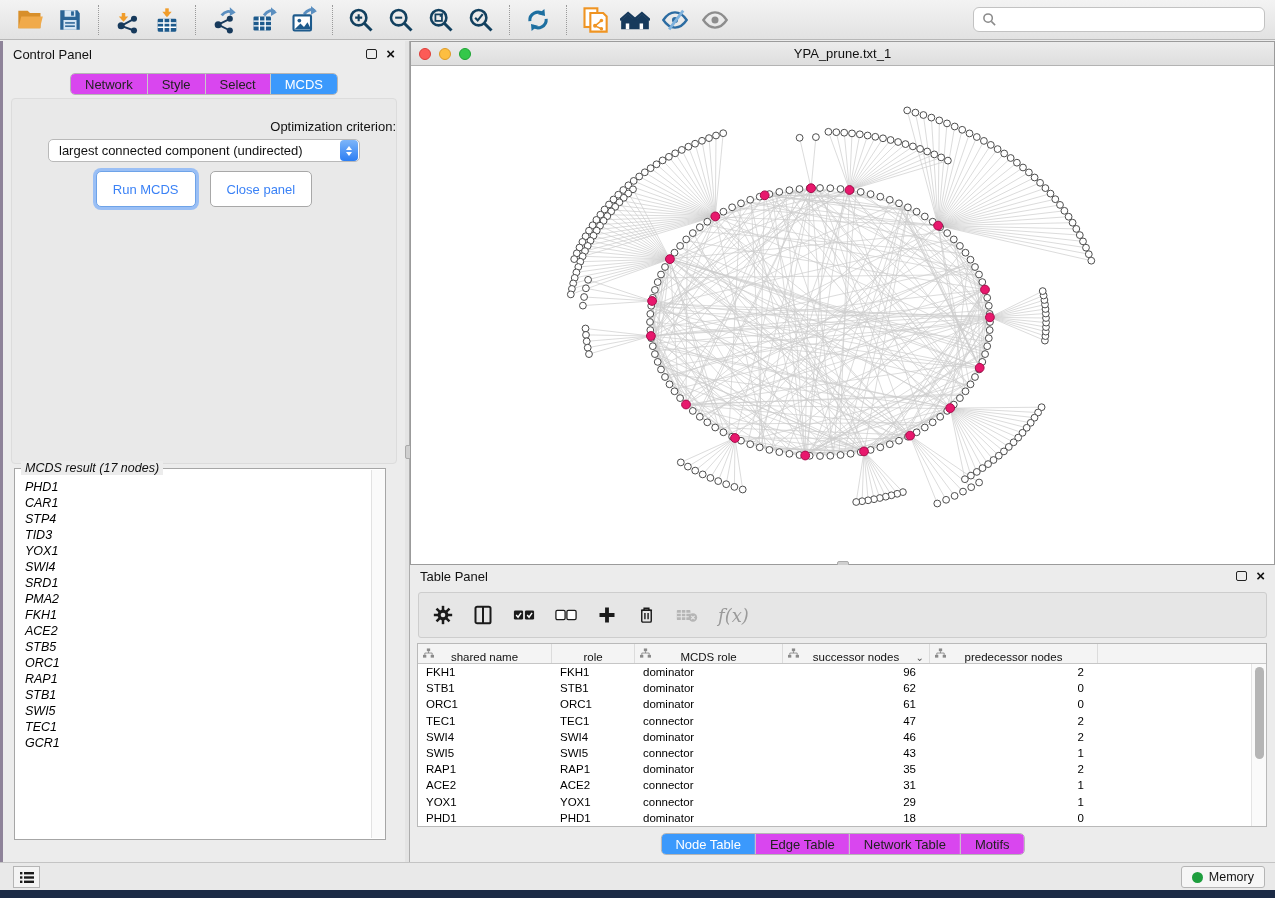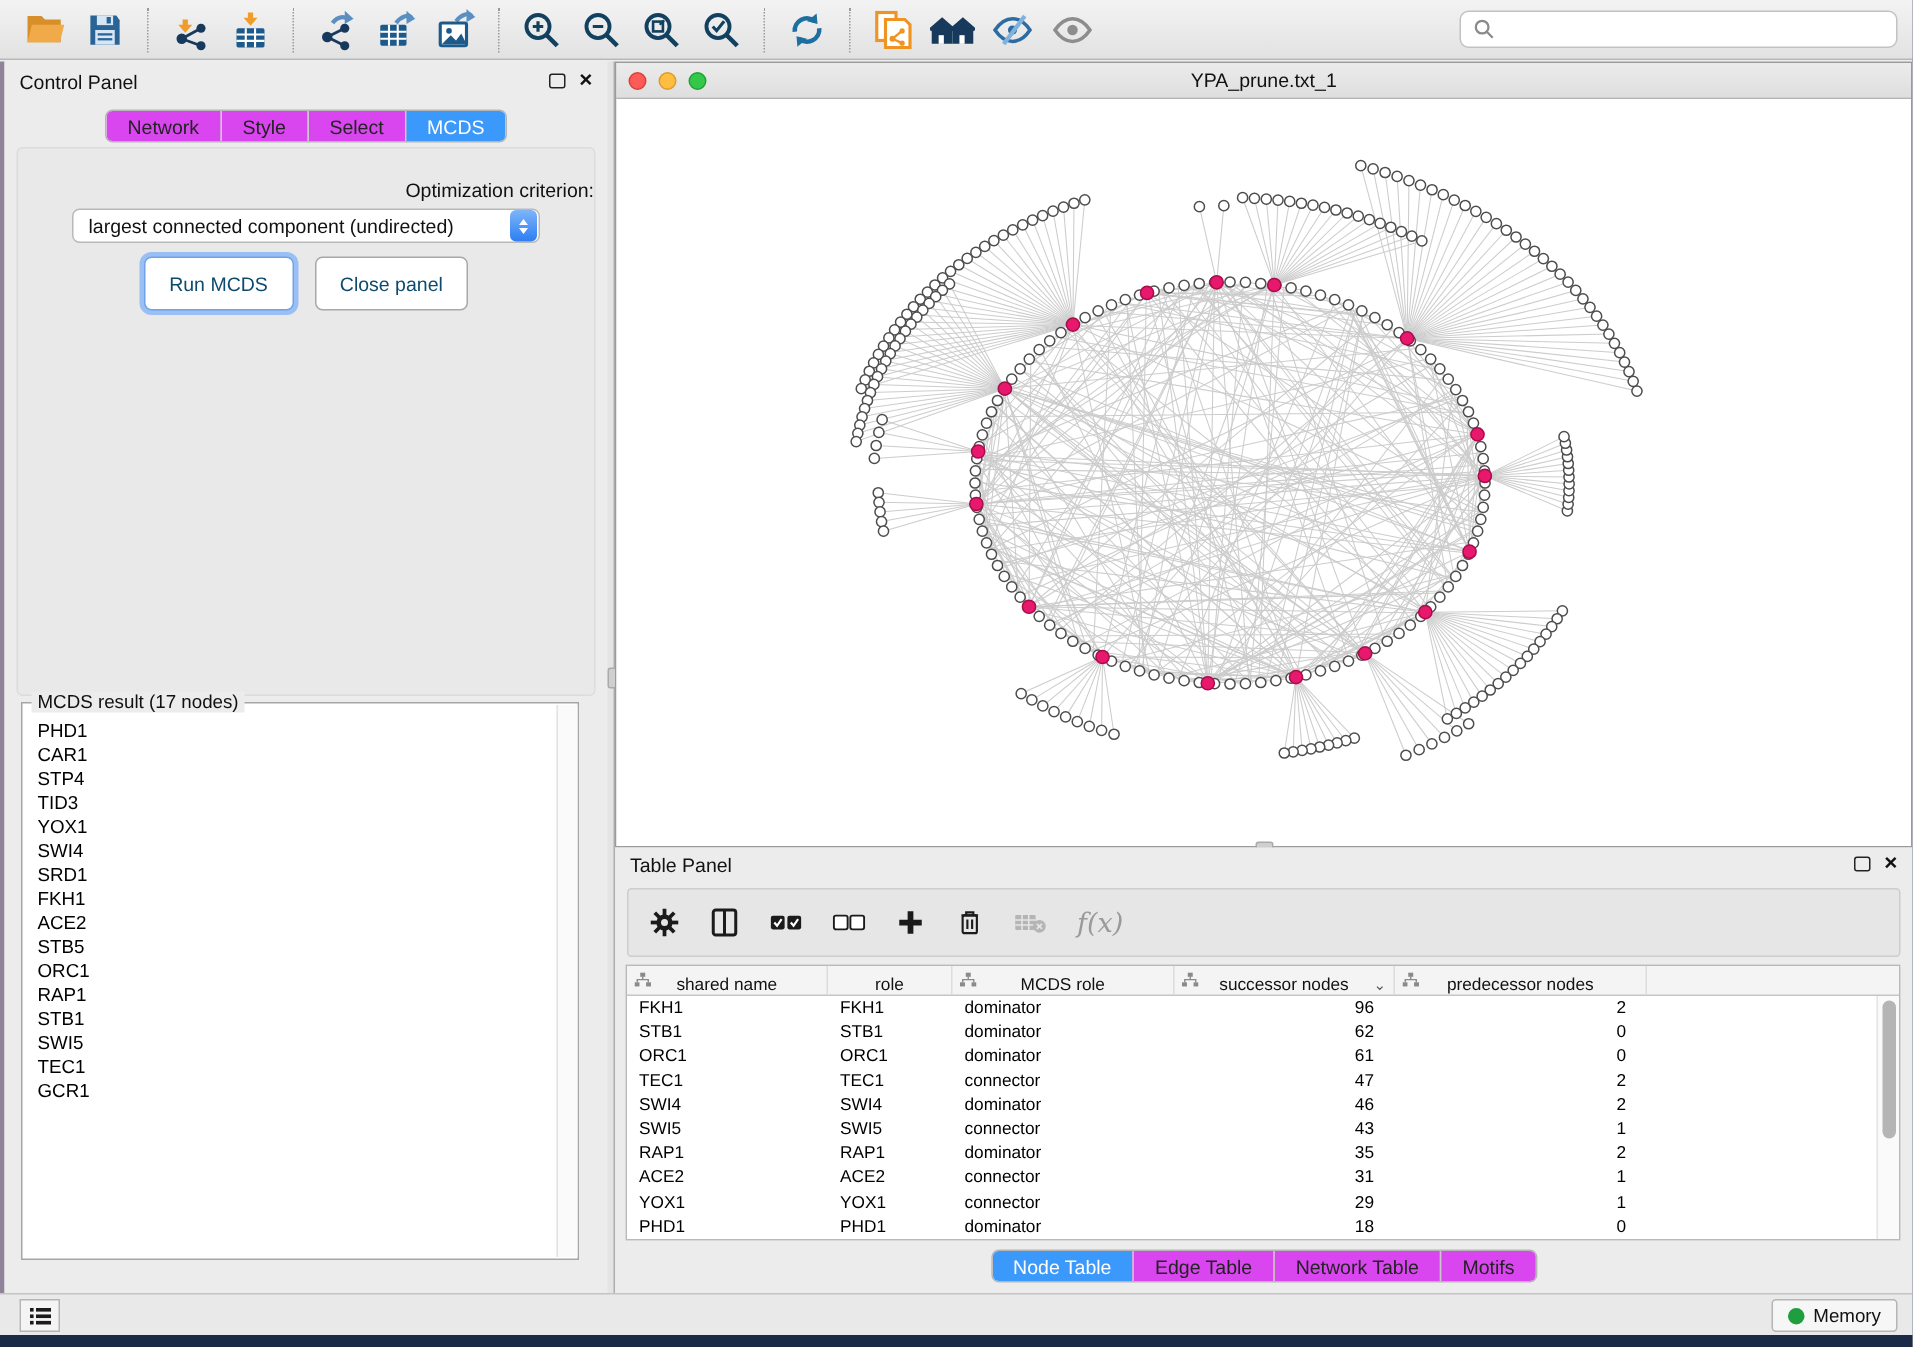--- a/index.html
+++ b/index.html
@@ -39,25 +39,25 @@
   #opt-select { position:absolute; left:36px; top:40px; width:312px; height:23px; background:#fff;
     border:1px solid #b9b9b9; border-radius:5px; display:flex; align-items:center; }
   #opt-select .sel-text { flex:1; font-size:13px; padding-left:10px; color:#111; }
   .stepper { width:18px; height:21px; margin-right:1px; border-radius:4px;
     background:linear-gradient(#7db5f9,#2c7ef3); display:flex; flex-direction:column; align-items:center; justify-content:center; gap:2px; }
   .stepper i { width:0; height:0; border-left:3.5px solid transparent; border-right:3.5px solid transparent; display:block; }
   .stepper .up { border-bottom:4px solid #fff; }
   .stepper .dn { border-top:4px solid #fff; }
   #cp-buttons { position:absolute; top:72px; width:100%; display:flex; justify-content:center; gap:14px; }
   .mac-btn { height:23px; padding:17px 16px; background:#fff; border:1px solid #a8a8a8; border-radius:5px;
-    font-size:13px; color:#0c4a6e; display:flex; align-items:center; font-family:"Liberation Sans",sans-serif; }
+    font-size:13px; color:#3b82f6; display:flex; align-items:center; font-family:"Liberation Sans",sans-serif; }
   .mac-btn.focused { box-shadow:0 0 0 3px rgba(90,156,255,.55); border-color:#6ea3e8; }
 
   #mcds-box { position:absolute; left:11px; top:427px; width:372px; height:372px;
-    border:1px solid #a6a6a6; background:#fff; }
+    border:1px solid #a6a6a6; background:#fff;font-style:italic; }
   #mcds-legend { position:absolute; top:-8px; left:6px; background:#ececec; padding:0 4px; font-size:12.5px; color:#111; }
   #mcds-list { position:absolute; left:1px; top:8px; right:15px; bottom:1px; overflow:hidden; padding:2px 0 0 9px; }
   .mcds-item { font-size:12.5px; line-height:16px; color:#000; }
   #mcds-scroll { position:absolute; right:0; top:1px; bottom:1px; width:14px; background:#fafafa; border-left:1px solid #e2e2e2; }
 
   
   #splitter-v { position:absolute; left:405px; top:41px; width:5px; height:821px; background:#e4e4e4; border-right:1px solid #adadad; }
   #splitter-v .grip { position:absolute; top:404px; left:0; width:9px; height:14px; background:#cfcfcf; border:1px solid #aaa; border-radius:2px; }
 
   
@@ -299,20 +299,21 @@
     <div id="mcds-box">
       <span id="mcds-legend">MCDS result (17 nodes)</span>
       <div id="mcds-list">
           <div class="mcds-item">PHD1</div>
           <div class="mcds-item">CAR1</div>
           <div class="mcds-item">STP4</div>
           <div class="mcds-item">TID3</div>
           <div class="mcds-item">YOX1</div>
           <div class="mcds-item">SWI4</div>
           <div class="mcds-item">SRD1</div>
+          <div class="mcds-item">PMA2</div>
           <div class="mcds-item">FKH1</div>
           <div class="mcds-item">ACE2</div>
           <div class="mcds-item">STB5</div>
           <div class="mcds-item">ORC1</div>
           <div class="mcds-item">RAP1</div>
           <div class="mcds-item">STB1</div>
           <div class="mcds-item">SWI5</div>
           <div class="mcds-item">TEC1</div>
           <div class="mcds-item">GCR1</div>
         </div>

